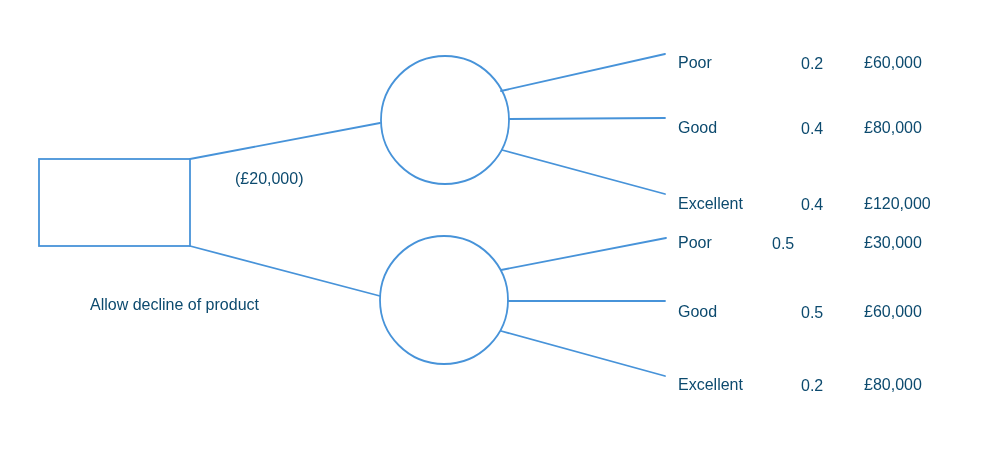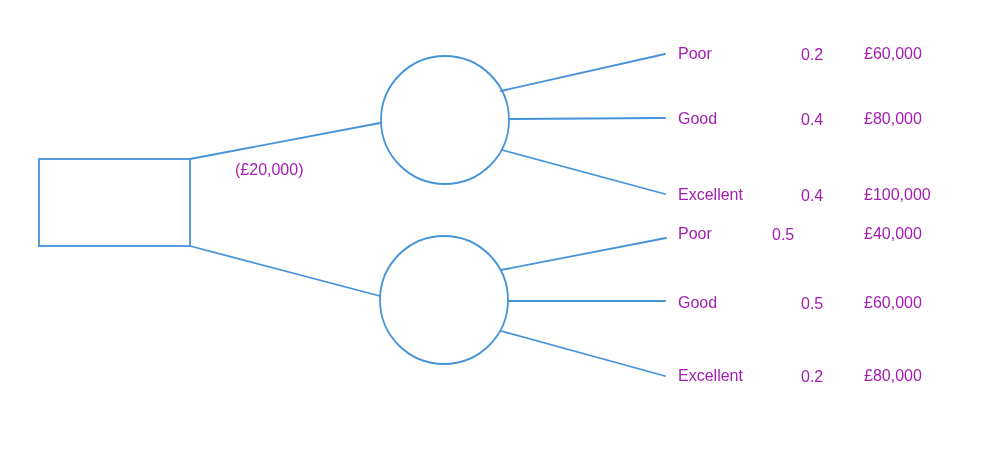--- a/index.html
+++ b/index.html
@@ -23,22 +23,23 @@
   .shape {
     fill: none;
     stroke: #4793d9;
     stroke-width: 1.8;
     stroke-linecap: round;
   }
   .lbl {
     position: absolute;
     font-size: 16px;
     line-height: 18px;
-    color: #a21caf;
+    color: #0c4a6e;
     white-space: nowrap;
+    margin-top: 9px;
   }
 </style>
 </head>
 <body>
 
 <div class="canvas">
 
   <svg width="998" height="463" viewBox="0 0 998 463">
 
     <rect class="shape" x="39" y="159" width="151" height="87"></rect>
@@ -52,36 +53,37 @@
     <line class="shape" x1="501" y1="91" x2="665" y2="54"></line>
     <line class="shape" x1="509" y1="119" x2="665" y2="118"></line>
     <line class="shape" x1="502" y1="150" x2="665" y2="194"></line>
 
     <line class="shape" x1="501" y1="270" x2="666" y2="238"></line>
     <line class="shape" x1="508" y1="301" x2="665" y2="301"></line>
     <line class="shape" x1="501" y1="331" x2="665" y2="376"></line>
   </svg>
 
   <div class="lbl" style="left:235px; top:161px;">(£20,000)</div>
+  <div class="lbl" style="left:90px; top:287px;">Allow decline of product</div>
 
   <div class="lbl" style="left:678px; top:45px;">Poor</div>
   <div class="lbl" style="left:801px; top:46px;">0.2</div>
   <div class="lbl" style="left:864px; top:45px;">£60,000</div>
 
   <div class="lbl" style="left:678px; top:110px;">Good</div>
   <div class="lbl" style="left:801px; top:111px;">0.4</div>
   <div class="lbl" style="left:864px; top:110px;">£80,000</div>
 
   <div class="lbl" style="left:678px; top:186px;">Excellent</div>
   <div class="lbl" style="left:801px; top:187px;">0.4</div>
-  <div class="lbl" style="left:864px; top:186px;">£100,000</div>
+  <div class="lbl" style="left:864px; top:186px;">£120,000</div>
 
   <div class="lbl" style="left:678px; top:225px;">Poor</div>
   <div class="lbl" style="left:772px; top:226px;text-align:center;">0.5</div>
-  <div class="lbl" style="left:864px; top:225px;">£40,000</div>
+  <div class="lbl" style="left:864px; top:225px;">£30,000</div>
 
   <div class="lbl" style="left:678px; top:294px;">Good</div>
   <div class="lbl" style="left:801px; top:295px;">0.5</div>
   <div class="lbl" style="left:864px; top:294px;">£60,000</div>
 
   <div class="lbl" style="left:678px; top:367px;">Excellent</div>
   <div class="lbl" style="left:801px; top:368px;">0.2</div>
   <div class="lbl" style="left:864px; top:367px;">£80,000</div>
 
 </div>

